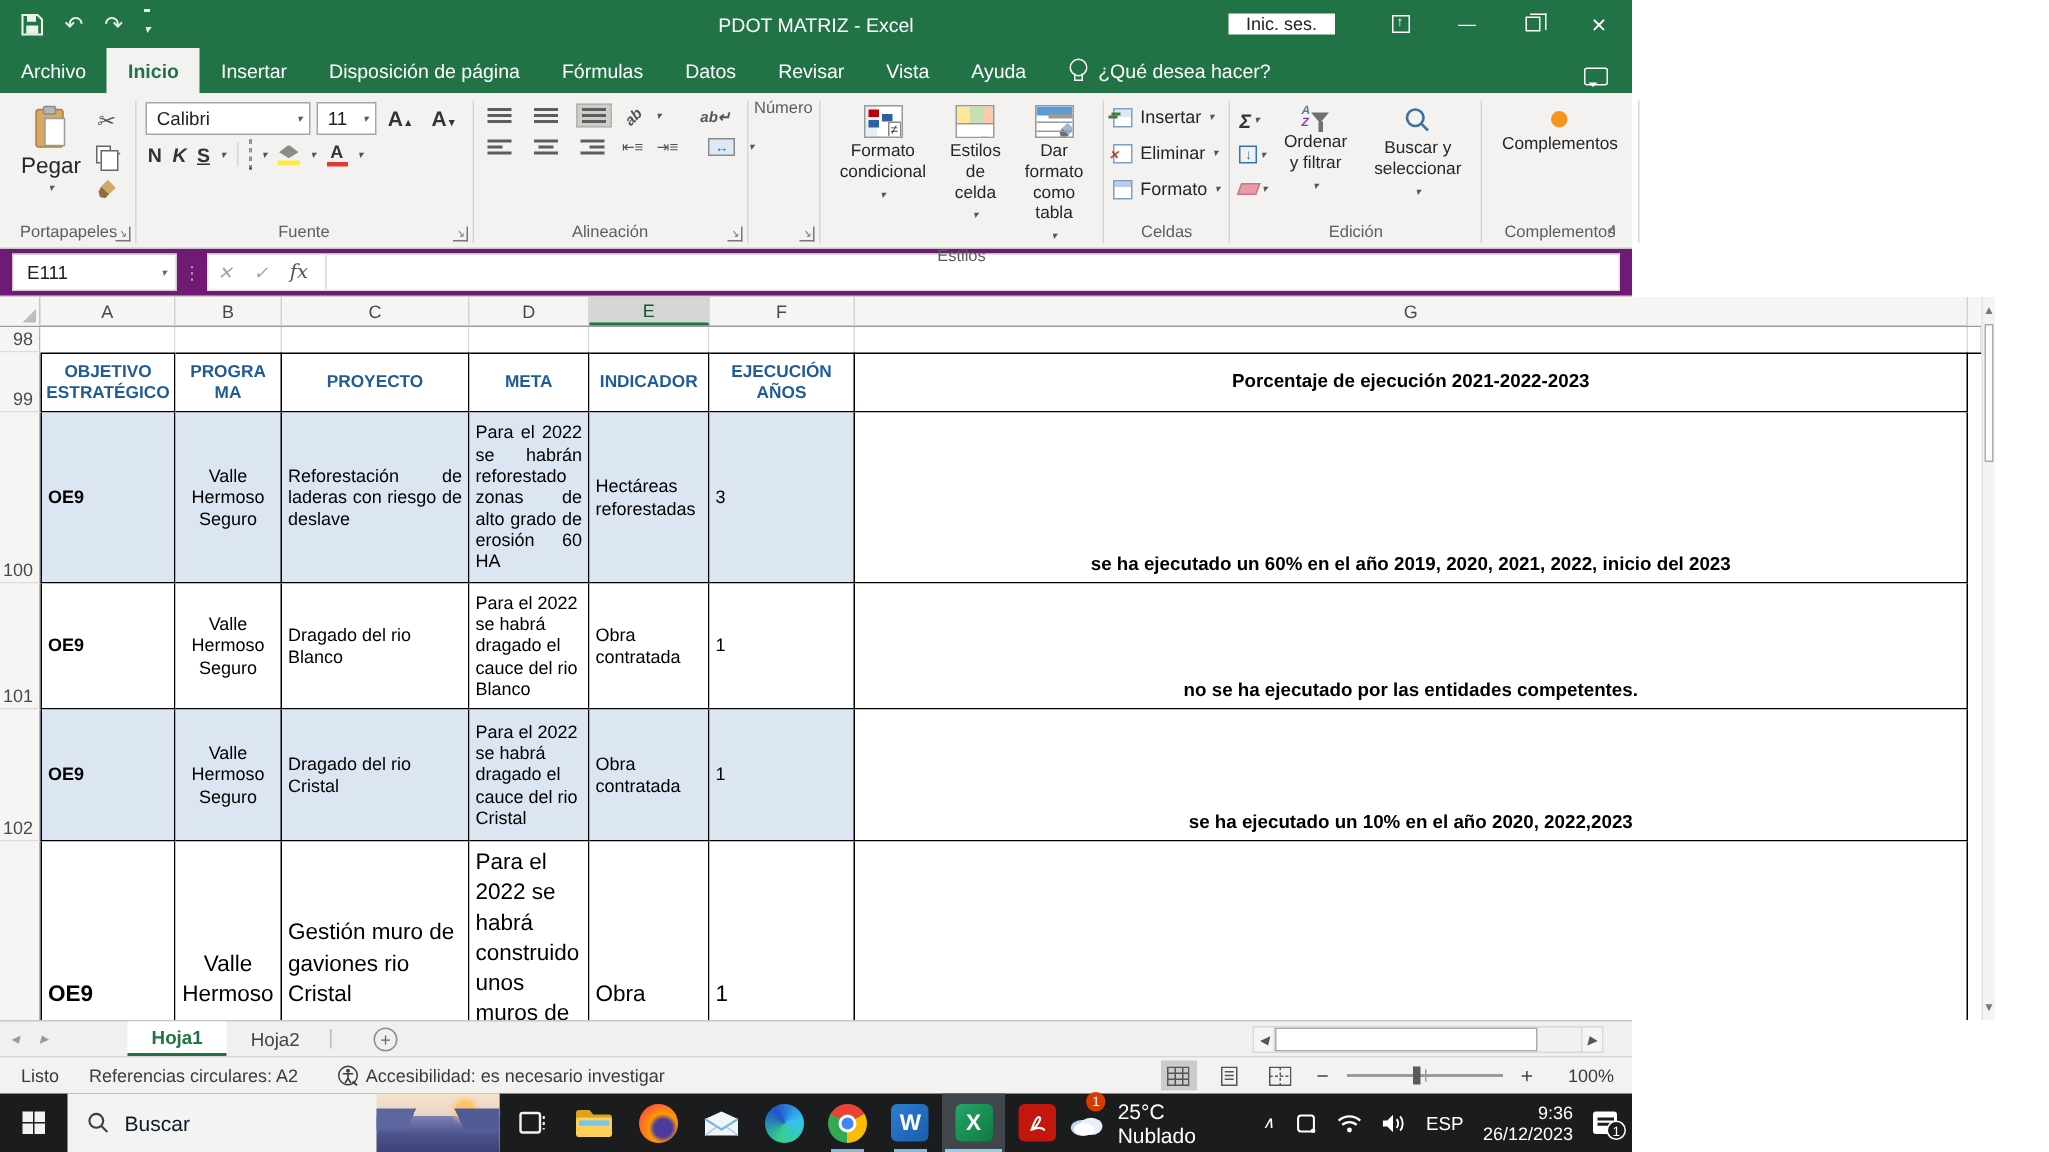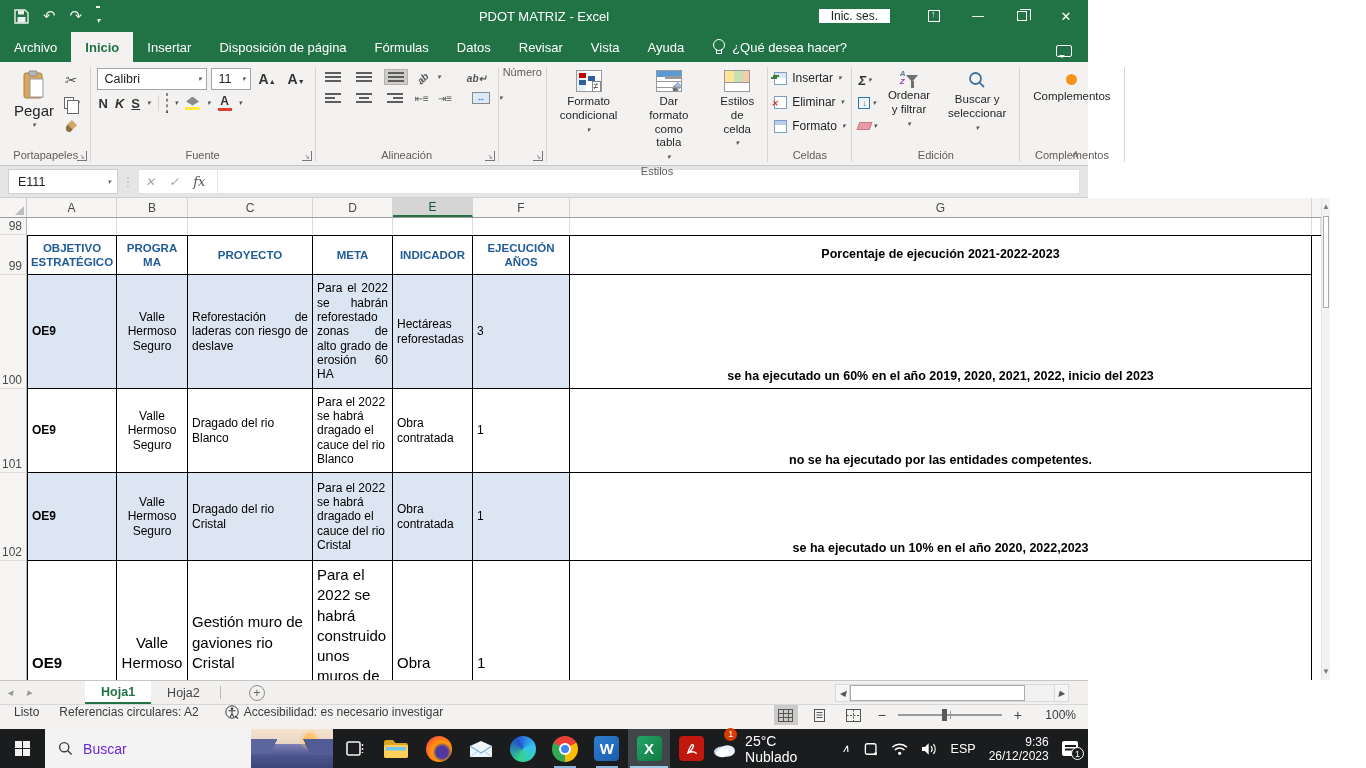--- a/index.html
+++ b/index.html
@@ -135,21 +135,21 @@
   .eraser-ic{width:13px;height:8px;background:#e99ba6;transform:skewX(-20deg);border:1px solid #c87983;}
   .sortfilter-ic{display:flex;align-items:center;gap:1px;}
   .az{display:flex;flex-direction:column;font-size:8px;font-weight:bold;line-height:8px;}
   .az .a{color:#5a7da0;} .az .z{color:#9141ac;}
   .funnel{width:0;height:0;border-left:6px solid transparent;border-right:6px solid transparent;border-top:7px solid #6f6f6f;position:relative;}
   .funnel::after{content:"";position:absolute;left:-1.5px;top:-1px;width:3px;height:7px;background:#6f6f6f;}
 
   .addin-dot{width:11px;height:11px;border-radius:50%;background:#f7941d;margin:4px 0 2px 0;}
 
   
-  .frow { height:32px; background:#e5e5e5; border-bottom:1px solid #cfcfcf; display:flex; align-items:stretch; flex:none; }
+  .frow { height:32px; background:#701a75; border-bottom:1px solid #cfcfcf; display:flex; align-items:stretch; flex:none; }
   .namebox { width:110px; margin:3px 0 3px 8px; background:#fff; border:1px solid #d0cecc; display:flex; align-items:center; font-size:12.5px; color:#222; padding:0 6px 0 9px; }
   .namebox .chev{margin-left:auto;color:#666;}
   .fdots { width:20px; display:flex; align-items:center; justify-content:center; color:#b5b2ae; font-size:12px; }
   .fdots::before{content:"⋮";}
   .fbtns { display:flex; align-items:center; gap:14px; padding:0 12px 0 6px; background:#fff; margin:3px 0; border:1px solid #e3e1df; border-right:none; }
   .fbx{color:#a5a3a0;font-size:12px;} .fbx::before{content:"✕";}
   .fbk{color:#a5a3a0;font-size:12px;} .fbk::before{content:"✓";}
   .fbfx{color:#555;font-size:13px;font-family:"DejaVu Serif",serif;font-style:italic;} .fbfx::before{content:"fx";}
   .ffield { flex:1; background:#fff; margin:3px 8px 3px 0; border:1px solid #e3e1df; border-left:1px solid #e9e7e5; display:flex; align-items:center; padding-left:8px; font-size:12.5px; }
 
@@ -199,39 +199,39 @@
   .tabdiv { width:1px; background:#b9b9b9; margin:5px 4px; }
   .addsheet { width:16px; height:16px; border:1px solid #8f8f8f; border-radius:50%; color:#666; display:flex; align-items:center; justify-content:center; font-size:12px; align-self:center; margin-left:24px; }
   .addsheet::before{content:"+"; line-height:0;}
   .hscroll { position:absolute; left:835px; right:19px; top:3px; height:18px; display:flex; align-items:center; }
   .harr { width:15px; height:18px; display:flex; align-items:center; justify-content:center; font-size:8px; color:#555; background:#f5f5f5; border:1px solid #d9d9d9; }
   .harr.l::before{content:"◀";} .harr.r::before{content:"▶";}
   .htrack { flex:1; height:18px; background:#f1f1f1; border-top:1px solid #d9d9d9; border-bottom:1px solid #d9d9d9; position:relative; }
   .hthumb { position:absolute; left:0; top:0; bottom:0; width:86%; background:#fff; border:1px solid #ababab; }
 
   
-  .statusbar { height:25px; background:#f3f2f1; border-top:1px solid #d8d8d8; display:flex; align-items:flex-start; font-size:12px; color:#3b3b3b; flex:none; }
+  .statusbar { height:25px; background:#f3f2f1; border-top:1px solid #d8d8d8; display:flex; align-items:center; font-size:12px; color:#3b3b3b; flex:none; }
   .st-item{ margin-left:14px; }
   .st-acc{ display:flex; align-items:center; gap:5px; margin-left:26px; }
   .st-right{ margin-left:auto; display:flex; align-items:center; gap:10px; padding-right:12px; }
   .viewbtn{ width:24px; height:20px; display:flex; align-items:center; justify-content:center; }
   .viewbtn.active{ background:#cccbca; }
   .zoomout,.zoomin{ font-size:14px; color:#444; padding:0 2px; }
   .ztrack{ width:104px; height:2px; background:#9a9a9a; position:relative; }
   .ztick{ position:absolute; left:50%; top:-3px; width:1px; height:8px; background:#9a9a9a; }
   .zthumb{ position:absolute; left:44px; top:-5px; width:5px; height:12px; background:#5a5a5a; }
   .zoompct{ width:42px; text-align:right; }
 
   
   .taskbar { height:39px; background:#1a1c1e; display:flex; align-items:stretch; color:#fff; flex:none; }
   .tb-start { width:46px; display:flex; align-items:center; justify-content:center; }
   .winlogo { display:grid; grid-template-columns:7px 7px; grid-template-rows:7px 7px; gap:1.5px; }
   .winlogo i { background:#f2f2f2; }
   .tb-search { width:294px; background:#f3f3f3; display:flex; align-items:center; gap:10px; padding-left:13px; position:relative; overflow:hidden; }
-  .tb-search .ph { font-size:14px; color:#6d28d9; }
+  .tb-search .ph { font-size:14px; color:#0f172a; }
   .scenery { margin-left:auto; width:82px; height:100%; background:
       radial-gradient(circle at 72% 28%, #ffc46b 0 6px, rgba(255,196,107,.45) 7px, transparent 11px),
       linear-gradient(180deg, #f6e3cf 0%, #e9d5c4 38%, #7d7fb4 39%, #4d548d 70%, #3c4377 100%);
       position:relative; }
   .scenery::before{content:"";position:absolute;left:0;top:10px;width:100%;height:14px;
       background:linear-gradient(115deg,#5d679f 0 30%,transparent 0),linear-gradient(245deg,#525b95 0 34%,transparent 0);}
   .tb-ico { width:43px; display:flex; align-items:center; justify-content:center; position:relative; }
   .tb-ico.open::after { content:""; position:absolute; left:10px; right:10px; bottom:0; height:2px; background:#88b6dd; }
   .tb-ico.activeapp { background:#41464b; }
   .tb-ico.activeapp::after { left:2px; right:2px; background:#9ecbe8; }
@@ -444,44 +444,44 @@
     </div>
     <div class="gsep"></div>
 
     <div class="rgroup" style="width:150px">
       <div class="rg-label">Número</div>
       <i class="launcher"></i>
     </div>
     <div class="gsep"></div>
 
     <div class="rgroup" style="width:226px">
-      <div class="rg-body" style="justify-content:center;gap:18px">
+      <div class="rg-body" style="justify-content:center;gap:2px">
         <div class="stylebtn">
           <i class="mini-table cond"></i>
           <span class="lbl">Formato condicional</span>
+          <i class="chev"></i>
+        </div>
+        <div class="stylebtn">
+          <i class="mini-table cellst">
+              <svg class="brush-over" width="12" height="12" viewBox="0 0 16 16">
+                <path d="M9 1l6 6-5 5-6-6z" fill="#bcd3ea"></path>
+                <path d="M4 6l6 6-3 3-4-1-1-4z" fill="#6b6f75"></path>
+              </svg>
+            </i>
+          <span class="lbl">Estilos de celda</span>
           <i class="chev"></i>
         </div>
         <div class="stylebtn">
           <i class="mini-table tbl">
               <svg class="brush-over" width="12" height="12" viewBox="0 0 16 16">
                 <path d="M9 1l6 6-5 5-6-6z" fill="#9db7d8"></path>
                 <path d="M4 6l6 6-3 3-4-1-1-4z" fill="#6b6f75"></path>
               </svg>
             </i>
           <span class="lbl">Dar formato como tabla</span>
-          <i class="chev"></i>
-        </div>
-        <div class="stylebtn">
-          <i class="mini-table cellst">
-              <svg class="brush-over" width="12" height="12" viewBox="0 0 16 16">
-                <path d="M9 1l6 6-5 5-6-6z" fill="#bcd3ea"></path>
-                <path d="M4 6l6 6-3 3-4-1-1-4z" fill="#6b6f75"></path>
-              </svg>
-            </i>
-          <span class="lbl">Estilos de celda</span>
           <i class="chev"></i>
         </div>
       </div>
       <div class="rg-label">Estilos</div>
     </div>
     <div class="gsep"></div>
 
     <div class="rgroup" style="width:104px">
       <div class="rg-body">
         <div class="cellrows">

